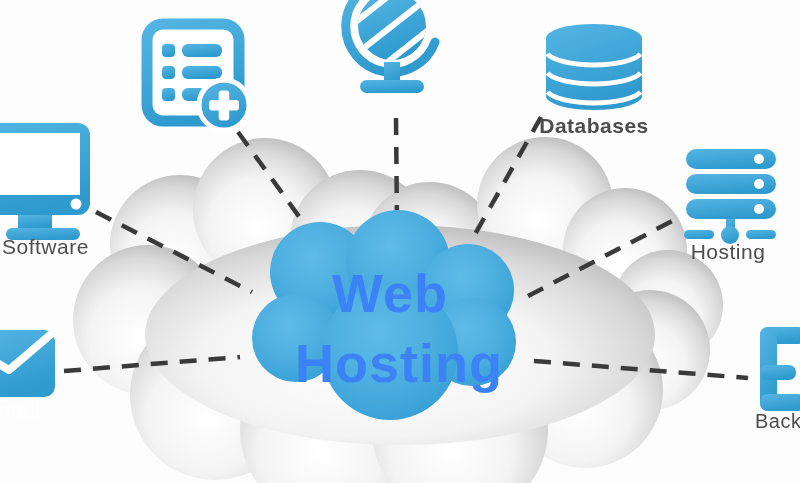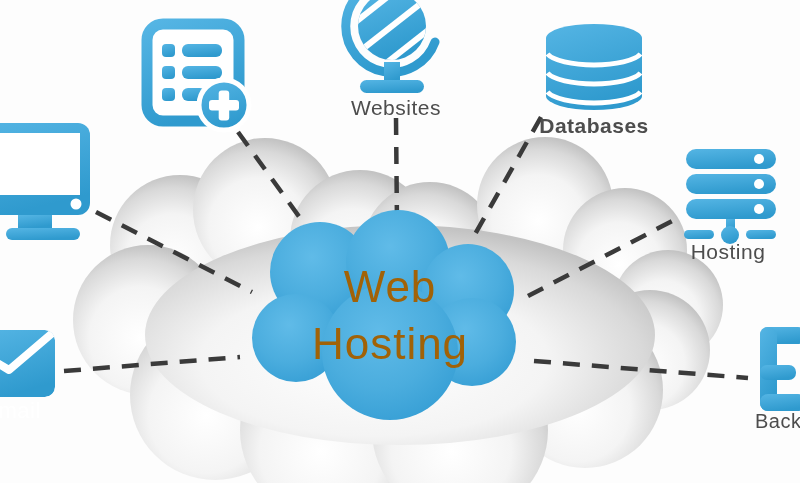--- a/index.html
+++ b/index.html
@@ -14,22 +14,22 @@
   }
   .label-software{left:2px;top:235px;width:90px;text-align:left;}
   .label-files{left:150px;top:120px;width:80px;font-size:20px;}
   .label-websites{left:346px;top:96px;width:100px;}
   .label-databases{left:534px;top:114px;width:120px;font-weight:bold;}
   .label-servers{left:678px;top:240px;width:100px;}
   .label-email{left:-28px;top:398px;width:80px;color:#ffffff;font-size:22px;}
   .label-backup{left:755px;top:410px;text-align:left;font-size:20px;}
   .cloud-title{
     position:absolute;left:295px;top:258px;width:190px;
-    color:#a16207;font-size:44px;line-height:1.3;letter-spacing:1px;
-    text-align:center;white-space:pre-line;
+    color:#3b82f6;font-size:54px;line-height:1.3;letter-spacing:1px;
+    text-align:center;white-space:pre-line;font-weight:bold;
   }
 </style>
 </head>
 <body>
 
 <div class="stage">
 
 <svg width="800" height="483" viewBox="0 0 800 483">
   <defs>
     <radialGradient id="grayPuff" cx="45%" cy="62%" r="62%">
@@ -152,21 +152,21 @@
   </g>
 
   <g fill="url(#iconBlue)">
     <rect x="760" y="327" width="46" height="17" rx="8"></rect>
     <rect x="760" y="327" width="17" height="84" rx="8"></rect>
     <rect x="760" y="365" width="36" height="15" rx="7"></rect>
     <rect x="760" y="394" width="46" height="17" rx="8"></rect>
   </g>
 </svg>
 
-<div class="node-label label-websites">Websites</div>
+<div class="node-label label-software">Software</div>
 <div class="node-label label-databases">Databases</div>
 <div class="node-label label-servers">Hosting</div>
 <div class="node-label label-email">Email</div>
 <div class="node-label label-backup">Backup</div>
 
 <div class="cloud-title">Web
 Hosting</div>
 
 </div>
 

